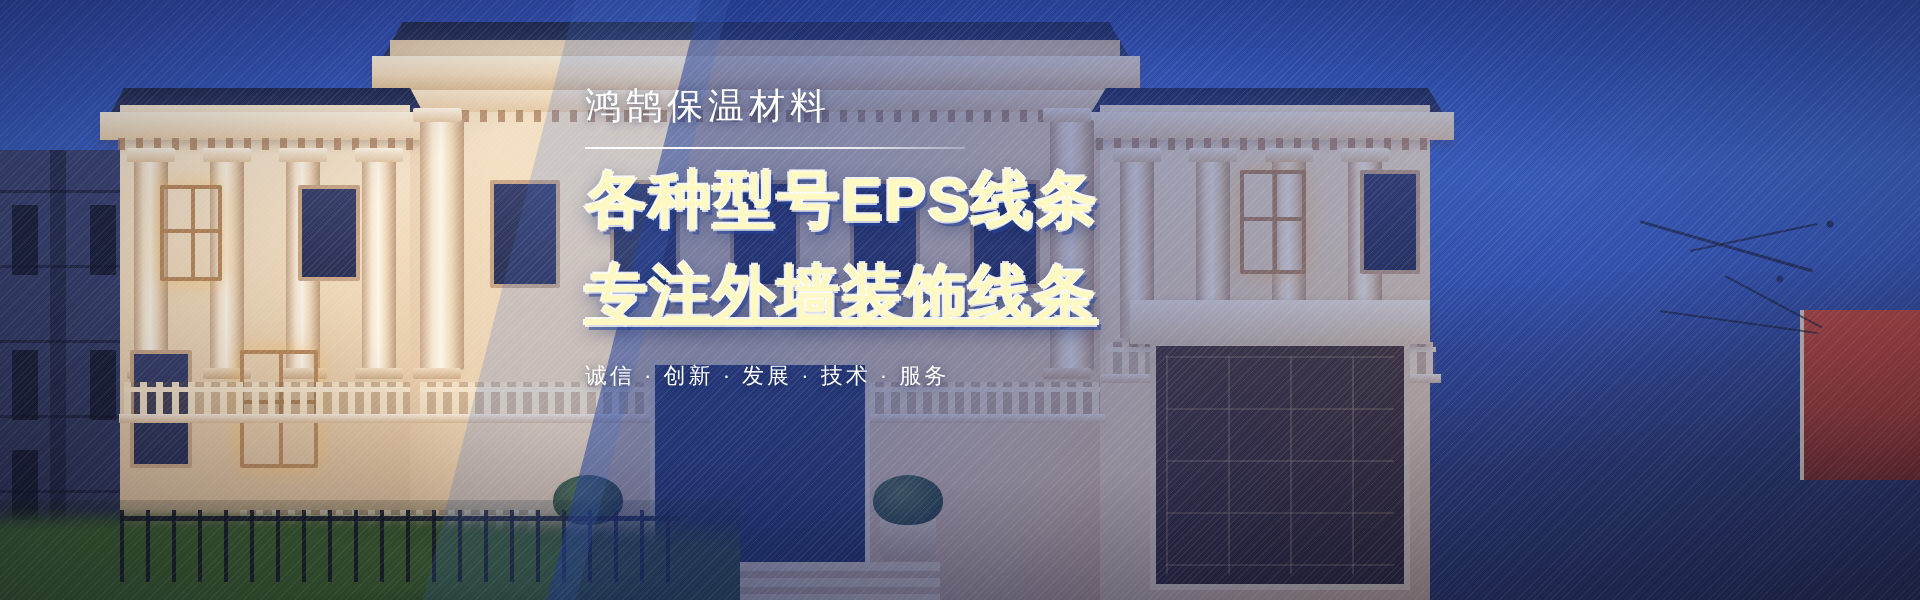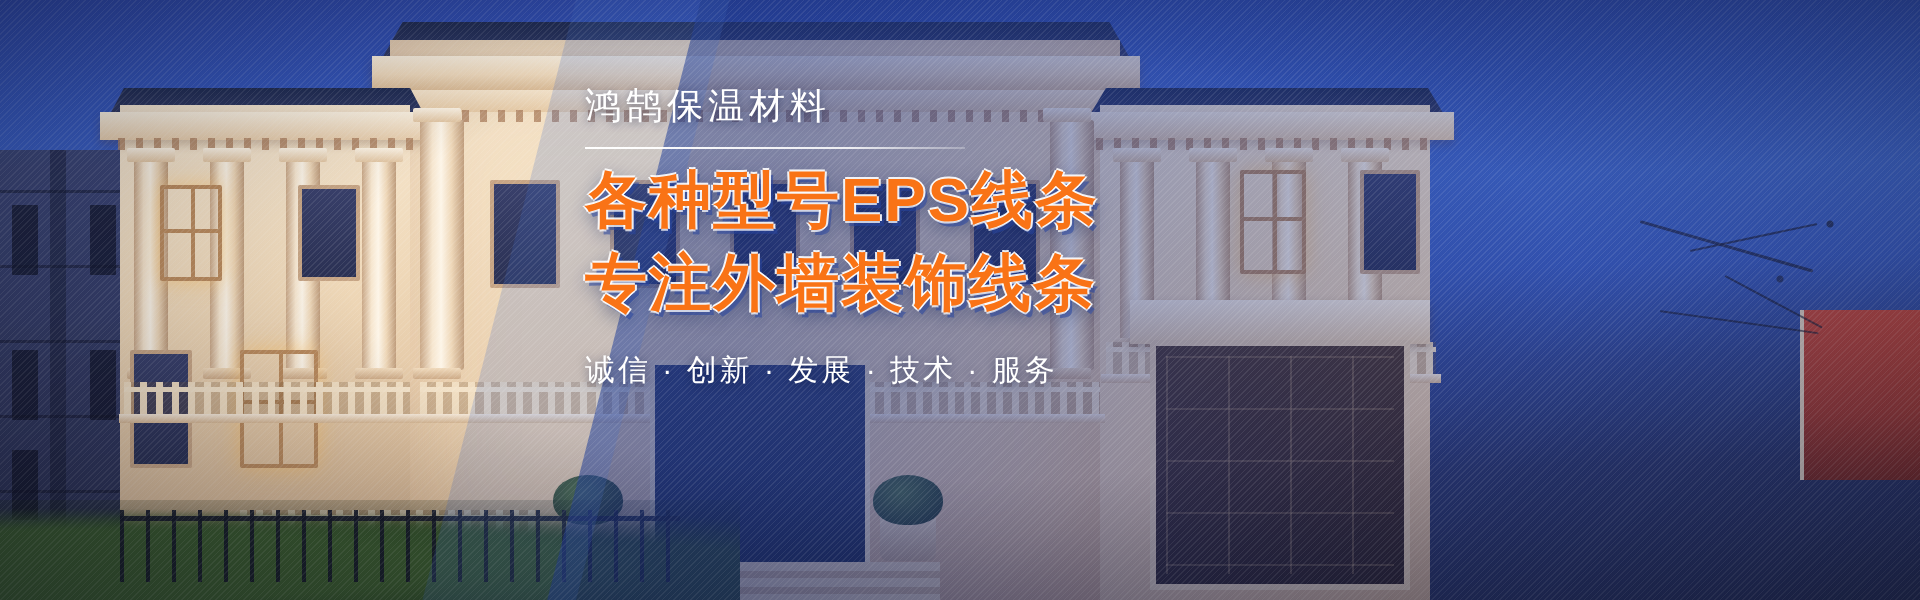--- a/index.html
+++ b/index.html
@@ -256,37 +256,37 @@
     text-shadow:0 2px 8px rgba(10,20,60,.55);
     line-height:1.2;
   }
   .rule{
     width:380px;height:2px;margin:20px 0 14px 0;
     background:linear-gradient(90deg,#ffffff 0%, rgba(255,255,255,.85) 70%, rgba(255,255,255,.25) 100%);
   }
   .head{
     font-size:62px;
     font-weight:bold;
-    color:#f97316;
+    color:#fef9c3;
     letter-spacing:2px;
     line-height:1.18;
     white-space:nowrap;
     text-shadow:
       2px 0 0 rgba(255,255,255,.9),
       -2px 0 0 rgba(255,255,255,.9),
       0 -2px 0 rgba(255,255,255,.9),
       0 2px 0 rgba(255,255,255,.75),
       4px 5px 0 rgba(40,70,160,.55),
       0 6px 18px rgba(10,25,80,.55);
   }
-  .head + .head{margin-top:10px;}
+  .head + .head{margin-top:21px;text-decoration:underline;}
   .slogan{
     margin-top:30px;
     color:#ffffff;
-    font-size:30px;
+    font-size:22px;
     letter-spacing:3px;
     font-weight:400;
     text-shadow:0 2px 10px rgba(10,20,60,.6);
   }
 </style>
 </head>
 <body>
 
 <div class="banner">
 

